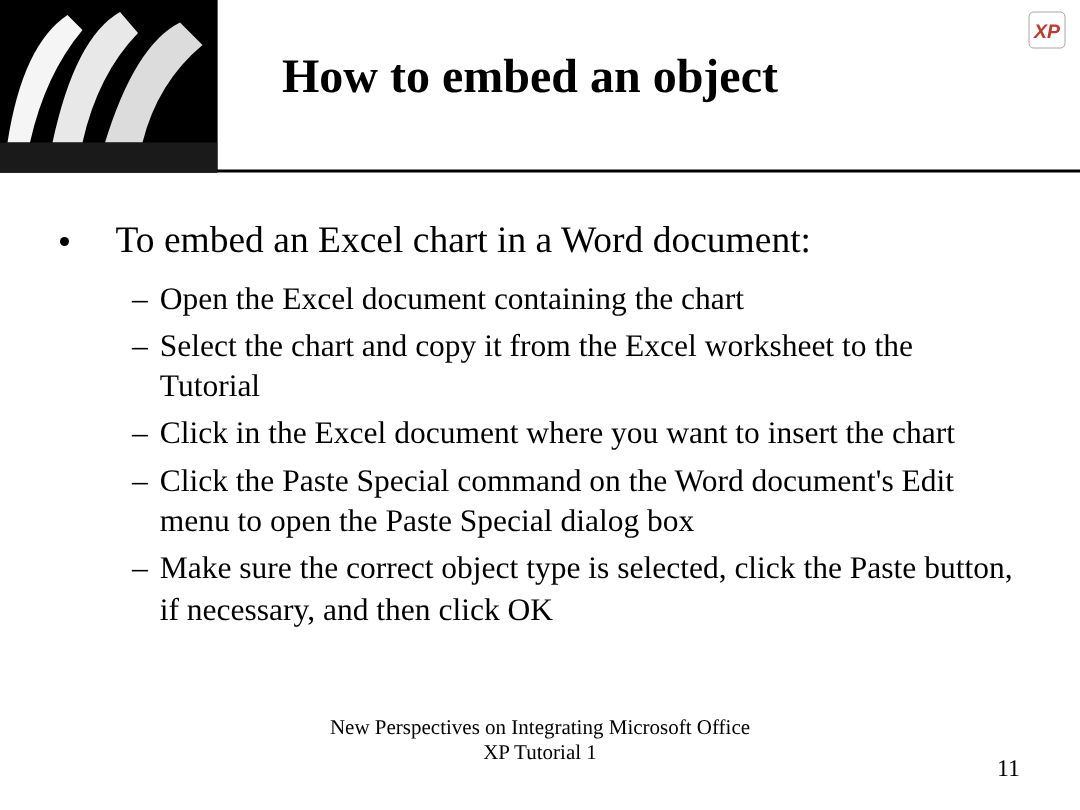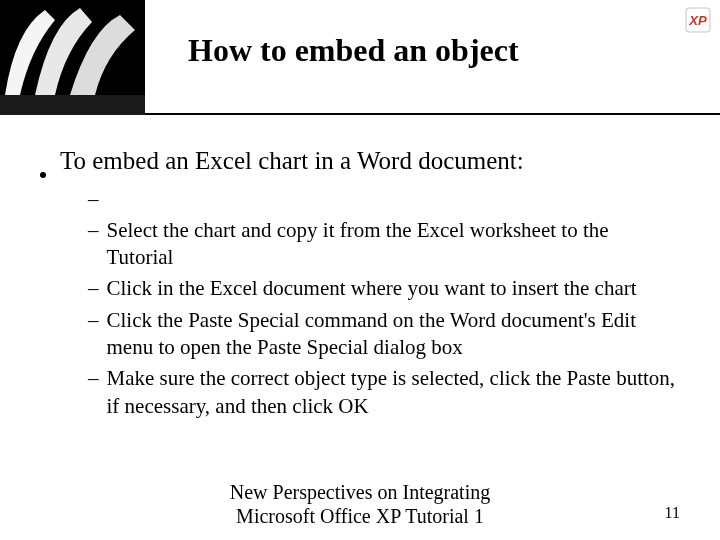--- a/index.html
+++ b/index.html
@@ -38,22 +38,23 @@
     right: 8px;
     top: 6px;
     width: 28px;
     height: 28px;
   }
   .content {
     padding: 30px 40px 0 40px;
   }
   .bullet-row {
     display: flex;
-    align-items: flex-end;
+    align-items: flex-start;
     margin-bottom: 8px;
+    gap: 17px;
   }
   .bullet-dot {
     width: 6px;
     height: 6px;
     background: #000;
     border-radius: 50%;
     margin-top: 13px;
     margin-right: 14px;
     flex-shrink: 0;
   }
@@ -75,25 +76,25 @@
     margin-right: 8px;
     line-height: 1.3;
     flex-shrink: 0;
   }
   .sub-text {
     font-size: 21px;
     line-height: 1.3;
   }
   .footer {
     position: absolute;
-    bottom: 12px;
+    bottom: 28px;
     left: 0;
     width: 720px;
     text-align: center;
-    font-size: 20px;
+    font-size: 14px;
     line-height: 1.2;
   }
   .footer-text {
     display: inline-block;
     width: 300px;
   }
   .page-num {
     position: absolute;
     right: 40px;
     bottom: 18px;
@@ -123,20 +124,21 @@
 </div>
 
 <div class="content">
   <div class="bullet-row">
     <div class="bullet-dot"></div>
     <div class="bullet-text">To embed an Excel chart in a Word document:</div>
   </div>
   <div class="sub-list">
     <div class="sub-row">
       <div class="dash">–</div>
+      <div class="sub-text">Open the Excel document containing the chart</div>
     </div>
     <div class="sub-row">
       <div class="dash">–</div>
       <div class="sub-text">Select the chart and copy it from the Excel worksheet to the Tutorial</div>
     </div>
     <div class="sub-row">
       <div class="dash">–</div>
       <div class="sub-text">Click in the Excel document where you want to insert the chart</div>
     </div>
     <div class="sub-row">

